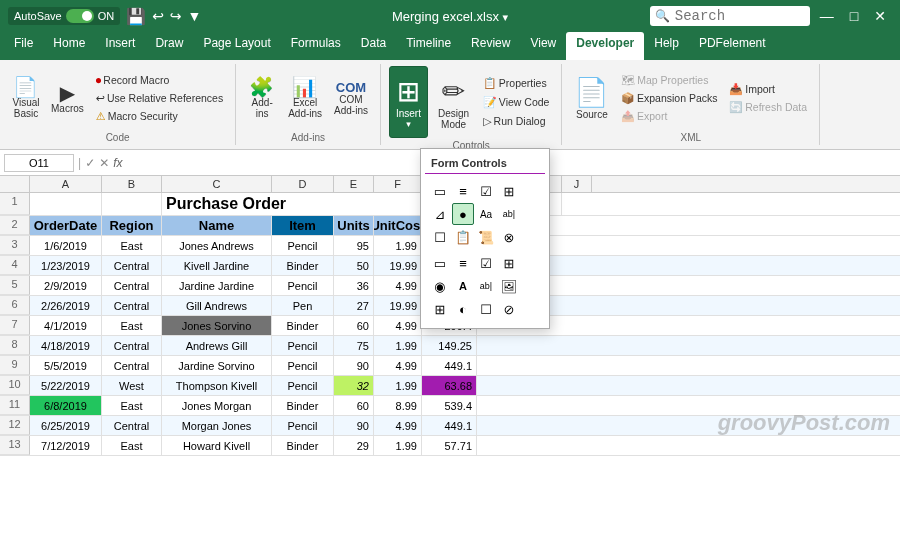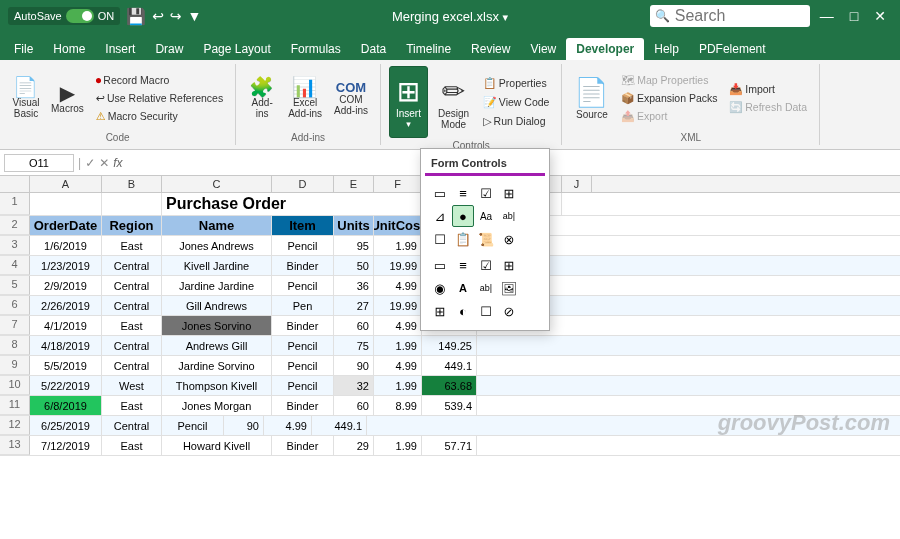--- a/index.html
+++ b/index.html
@@ -24,29 +24,28 @@
     }
     .toggle-pill {
       width: 28px; height: 14px; background: #4caf50; border-radius: 7px;
       display: flex; align-items: center; padding: 2px;
     }
     .toggle-circle { width: 10px; height: 10px; background: white; border-radius: 50%; margin-left: auto; }
     .search-box {
       display: flex; align-items: center; background: white; border-radius: 3px;
       padding: 2px 6px; gap: 4px; width: 160px;
     }
-    .search-box input { border: none; outline: none; font-size: 16px; width: 120px; }
+    .search-box input { border: none; outline: none; font-size: 14px; width: 120px; font-family: Liberation Mono, monospace; }
     .win-btn { color: white; font-size: 14px; padding: 0 6px; cursor: pointer; }
 
     
     .ribbon-tabs {
       height: 28px;
       background: #217346;
       display: flex;
-      align-items: flex-end;
       padding: 0 4px;
     }
     .ribbon-tab {
       padding: 4px 10px;
       color: white;
       font-size: 12px;
       cursor: pointer;
       border-radius: 3px 3px 0 0;
     }
     .ribbon-tab.active {
@@ -149,21 +148,21 @@
       box-shadow: 2px 4px 12px rgba(0,0,0,0.2);
       padding: 6px 4px;
       z-index: 100;
       width: 130px;
     }
     .popup-section-title {
       font-size: 11px;
       font-weight: bold;
       color: #333;
       padding: 2px 6px 4px 6px;
-      border-bottom: 3px solid #a21caf;
+      border-bottom: 1px solid #a21caf;
       margin-bottom: 4px;
     }
     .popup-icons-row {
       display: flex;
       flex-wrap: wrap;
       gap: 1px;
       padding: 2px 4px;
     }
     .popup-icon {
       width: 22px; height: 22px;
@@ -583,38 +582,39 @@
     <div class="cell right" style="width:40px;background:#ffffff;">90</div>
     <div class="cell right" style="width:48px;background:#ffffff;">4.99</div>
     <div class="cell right" style="width:55px;background:#ffffff;">449.1</div>
   </div>
       <div class="sheet-row" style="background: rgb(240, 248, 255);">
     <div class="row-num">10</div>
     <div class="cell center" style="width:72px;background:#f0f8ff;">5/22/2019</div>
     <div class="cell center" style="width:60px;background:#f0f8ff;">West</div>
     <div class="cell center" style="width:110px;background:#f0f8ff;">Thompson Kivell</div>
     <div class="cell center" style="width:62px;background:#f0f8ff;">Pencil</div>
-    <div class="cell right" style="width:40px;background:#e5e5e5;">32</div>
+    <div class="cell right" style="width:40px;background:#bef264;font-style:italic;">32</div>
     <div class="cell right" style="width:48px;background:#f0f8ff;">1.99</div>
-    <div class="cell right" style="width:55px;background:#15803d;">63.68</div>
+    <div class="cell right" style="width:55px;background:#a21caf;">63.68</div>
   </div>
       <div class="sheet-row" style="background: rgb(255, 255, 255);">
     <div class="row-num">11</div>
     <div class="cell center" style="width:72px;background:#22c55e;">6/8/2019</div>
     <div class="cell center" style="width:60px;background:#ffffff;">East</div>
     <div class="cell center" style="width:110px;background:#ffffff;">Jones Morgan</div>
     <div class="cell center" style="width:62px;background:#ffffff;">Binder</div>
     <div class="cell right" style="width:40px;background:#ffffff;">60</div>
     <div class="cell right" style="width:48px;background:#ffffff;">8.99</div>
     <div class="cell right" style="width:55px;background:#ffffff;">539.4</div>
   </div>
       <div class="sheet-row" style="background: rgb(240, 248, 255);">
     <div class="row-num">12</div>
     <div class="cell center" style="width:72px;background:#f0f8ff;">6/25/2019</div>
     <div class="cell center" style="width:60px;background:#f0f8ff;">Central</div>
+    <div class="cell center" style="width:110px;background:#f0f8ff;">Morgan Jones</div>
     <div class="cell center" style="width:62px;background:#f0f8ff;">Pencil</div>
     <div class="cell right" style="width:40px;background:#f0f8ff;">90</div>
     <div class="cell right" style="width:48px;background:#f0f8ff;">4.99</div>
     <div class="cell right" style="width:55px;background:#f0f8ff;">449.1</div>
   </div>
       <div class="sheet-row" style="background: rgb(255, 255, 255);">
     <div class="row-num">13</div>
     <div class="cell center" style="width:72px;background:#ffffff;">7/12/2019</div>
     <div class="cell center" style="width:60px;background:#ffffff;">East</div>
     <div class="cell center" style="width:110px;background:#ffffff;">Howard Kivell</div>

